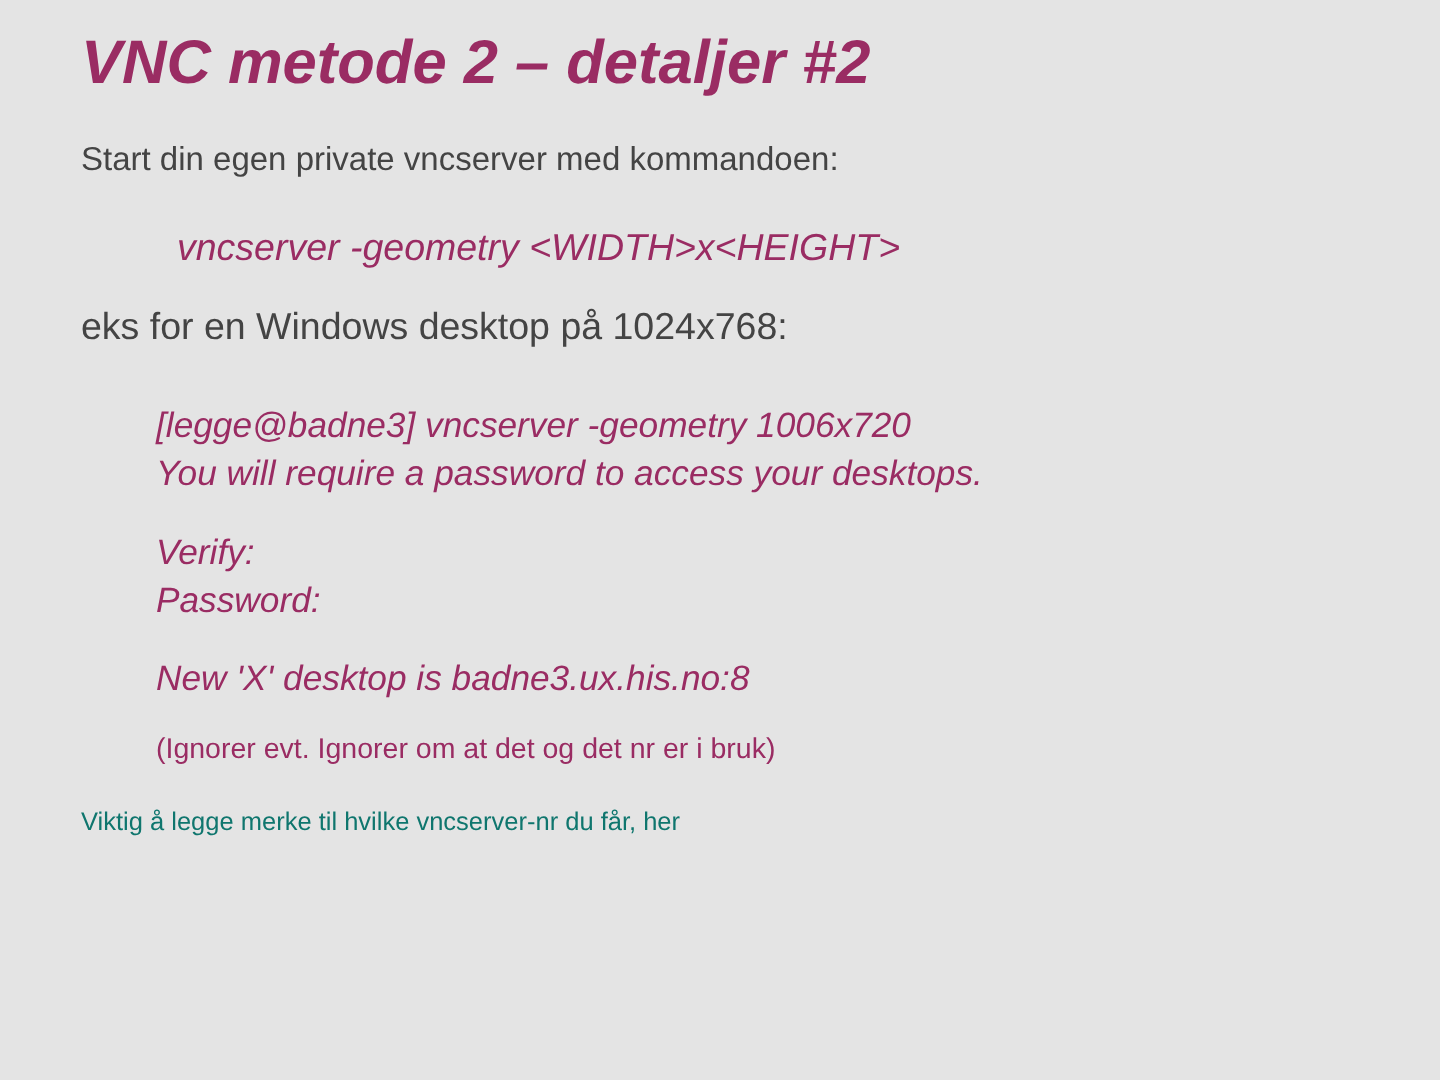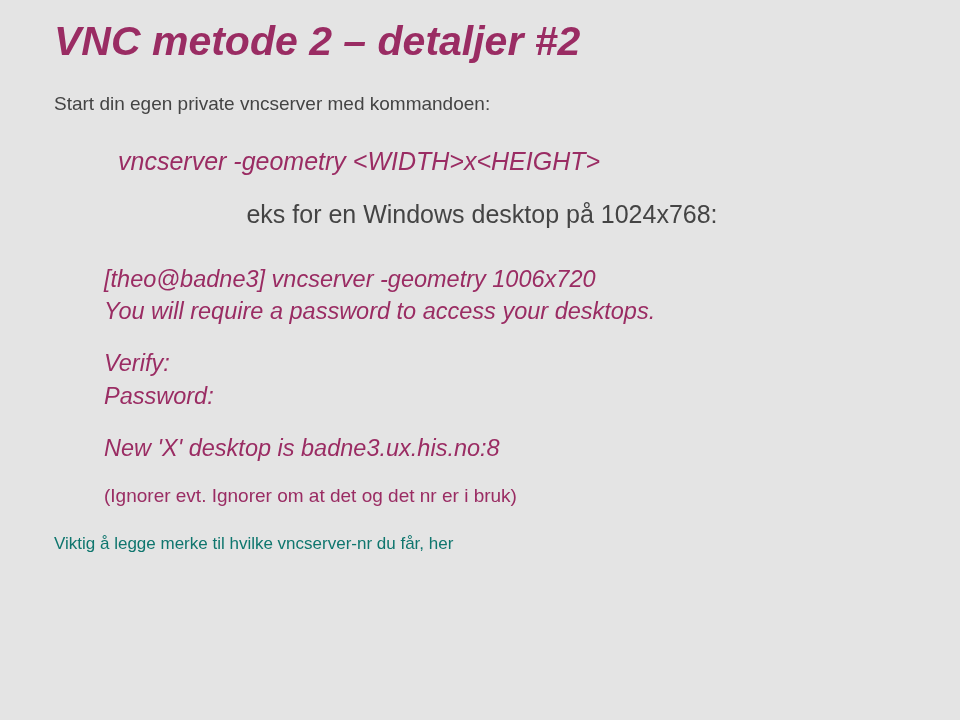--- a/index.html
+++ b/index.html
@@ -20,37 +20,36 @@
   }
   .title {
     font-size: 41px;
     font-weight: bold;
     font-style: italic;
     color: #9a2c63;
     margin: 0 0 26px 0;
     white-space: nowrap;
   }
   .intro {
-    font-size: 19px;
+    font-size: 22px;
     color: #444;
     margin: 0 0 30px 0;
     line-height: 1.35;
   }
   .cmd {
     font-size: 25px;
     color: #9a2c63;
     font-style: italic;
     padding-left: 64px;
     margin: 16px 0 24px 0;
   }
   .eks {
     font-size: 25px;
     color: #444;
     margin: 0 0 34px 0;
-    text-align: center;
   }
   .terminal {
     font-size: 23.5px;
     color: #9a2c63;
     font-style: italic;
     line-height: 1.38;
     padding-left: 50px;
     margin: 0 0 20px 0;
   }
   .note {
@@ -73,21 +72,21 @@
 
   <h1 class="title">VNC metode 2 – detaljer  #2</h1>
 
   <p class="intro">Start din egen private vncserver med kommandoen:</p>
 
   <p class="cmd">vncserver -geometry &lt;WIDTH&gt;x&lt;HEIGHT&gt;</p>
 
   <p class="eks">eks for en Windows desktop på 1024x768:</p>
 
   <div class="terminal">
-    <div>[theo@badne3] vncserver -geometry 1006x720</div>
+    <div>[legge@badne3] vncserver -geometry 1006x720</div>
     <div>You will require a password to access your desktops.</div>
   </div>
 
   <div class="terminal">
     <div>Verify:</div>
     <div>Password:</div>
   </div>
 
   <div class="terminal">
     <div>New 'X' desktop is badne3.ux.his.no:8</div>

